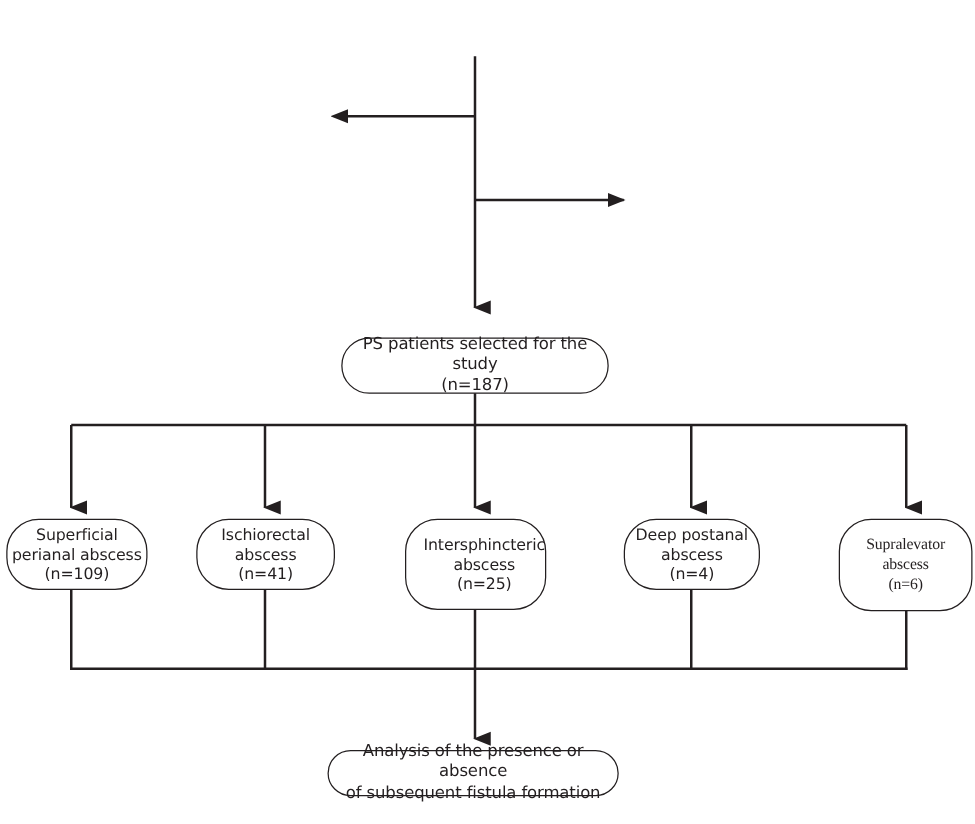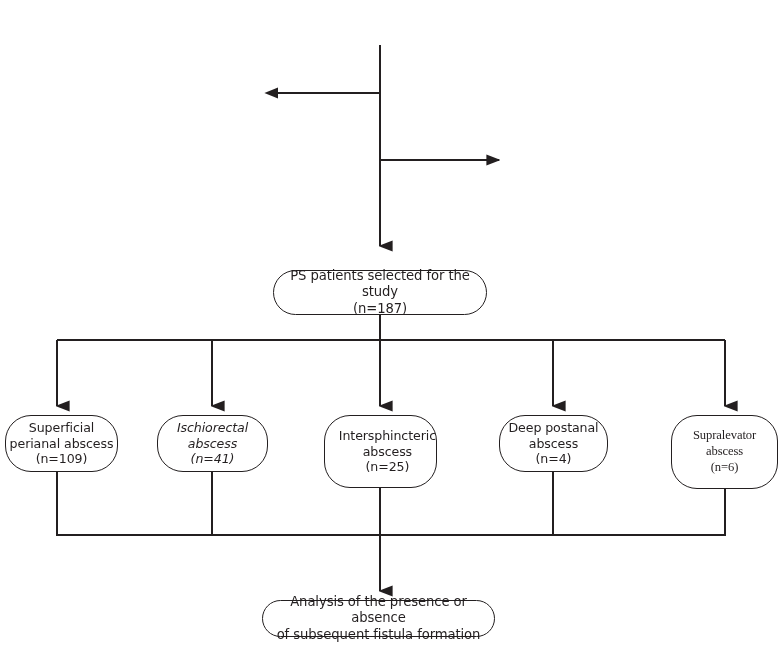--- a/index.html
+++ b/index.html
@@ -102,21 +102,21 @@
     <span class="node-text f13">PS patients selected for the study
 (n=187)</span>
   </div>
 
   <div class="node" style="left:5px; top:415px; width:113px; height:57px;">
     <span class="node-text f125">Superficial
 perianal abscess
 (n=109)</span>
   </div>
 
-  <div class="node" style="left:157px; top:415px; width:111px; height:57px;font-style:italic;">
+  <div class="node" style="left:157px; top:415px; width:111px; height:57px;">
     <span class="node-text f125">Ischiorectal
 abscess
 (n=41)</span>
   </div>
 
   <div class="node" style="left:324px; top:415px; width:113px; height:73px;justify-content:flex-end;">
     <span class="node-text f125">Intersphincteric
 abscess
 (n=25)</span>
   </div>

